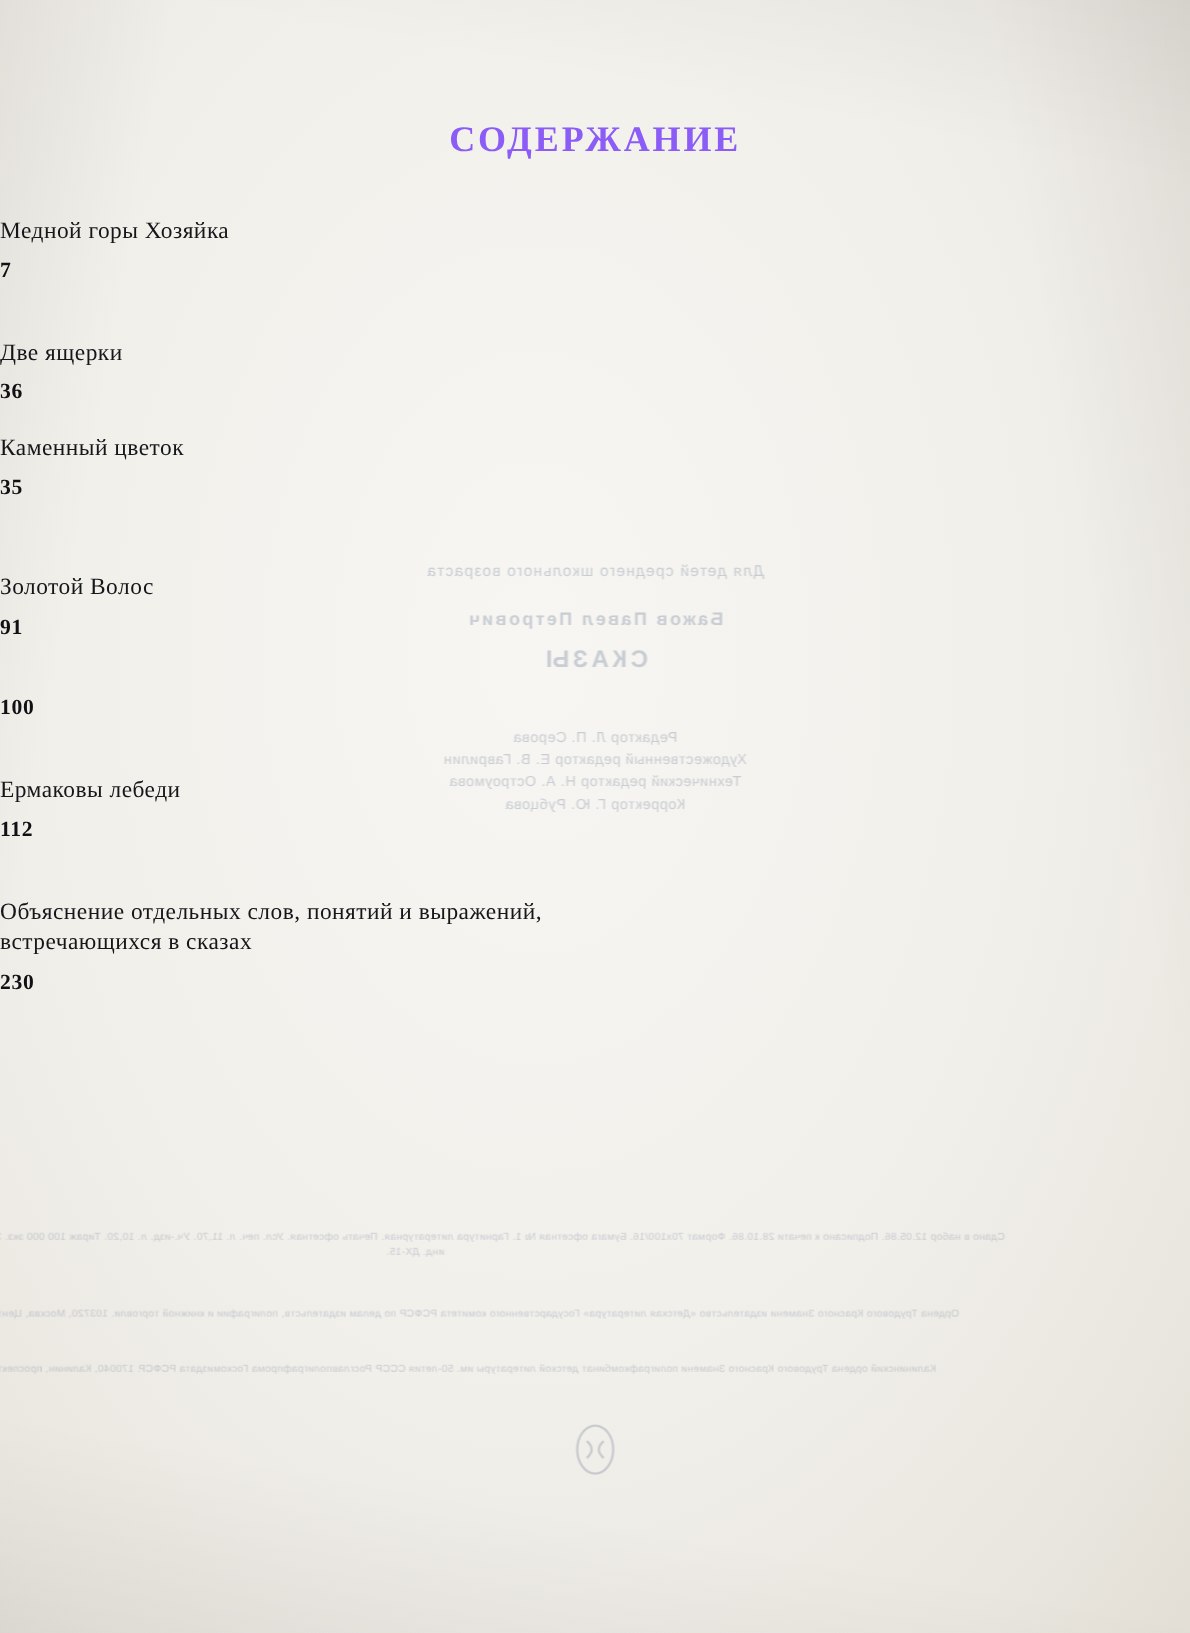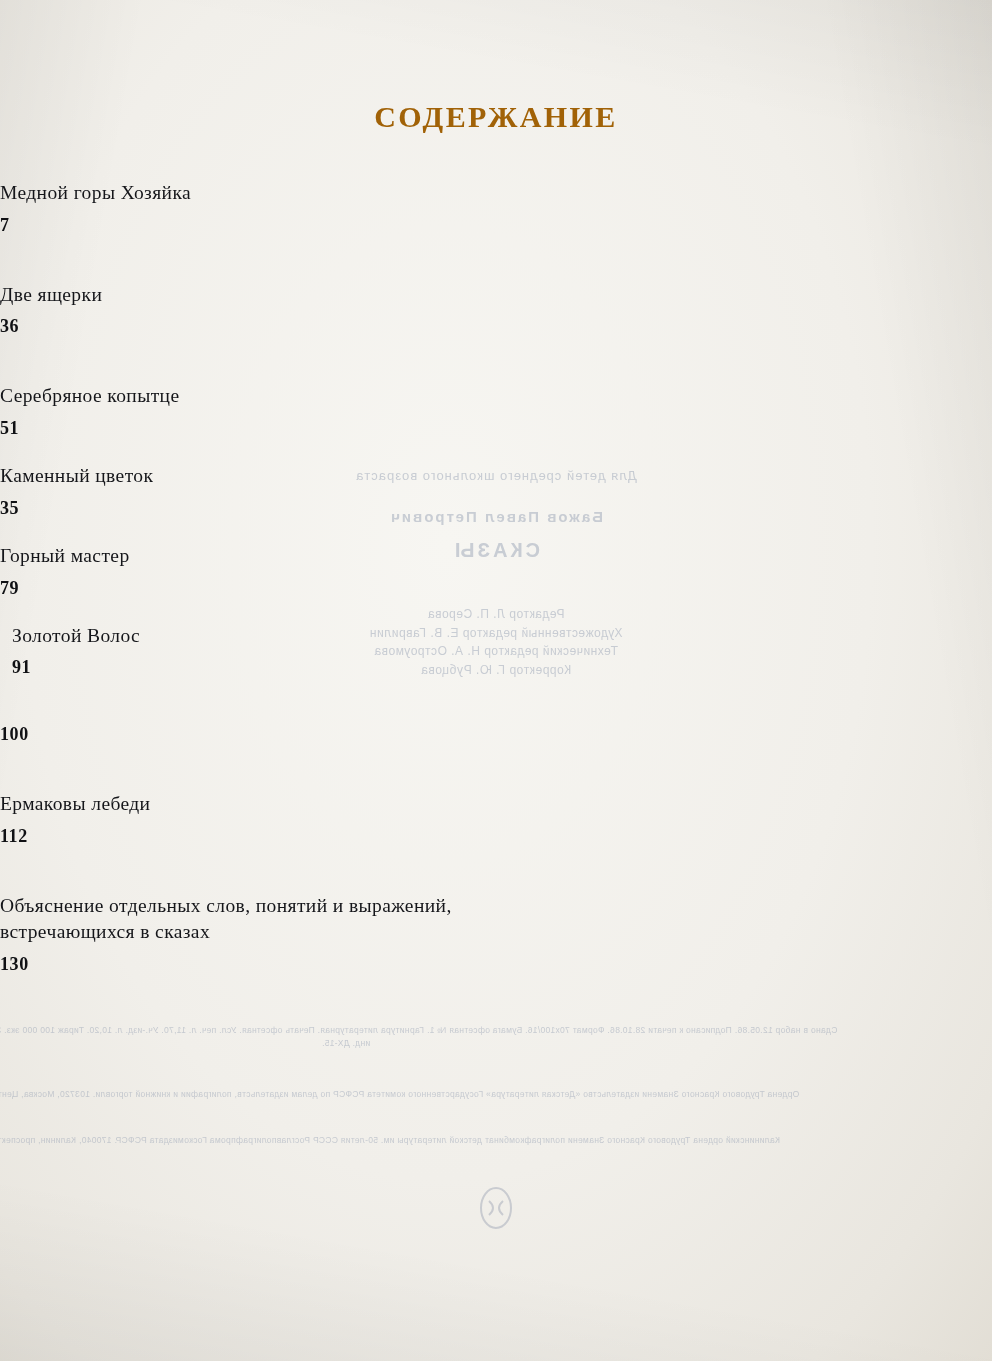--- a/index.html
+++ b/index.html
@@ -42,21 +42,21 @@
     top: 0;
     z-index: 3;
   }
 
   .toc-title {
     text-align: center;
     font-weight: bold;
     font-size: 30px;
     letter-spacing: 2.4px;
     margin-top: 100px;
-    color: #a16207;
+    color: #8b5cf6;
   }
 
   .toc-list {
     margin: 0;
     padding: 0;
     list-style: none;
   }
 
   .toc-entry {
     margin-top: 46px;
@@ -72,21 +72,21 @@
 
   .toc-entry-page {
     font-size: 18px;
     font-weight: bold;
     margin-top: 9px;
     letter-spacing: 0.6px;
     color: #101114;
   }
 
   
-  .toc-entry.gap-lg { margin-top: 24px; padding-left: 12px; }
+  .toc-entry.gap-lg { margin-top: 60px; }
   .toc-entry.gap-sm { margin-top: 24px; }
 
   
   .bleed-through {
     position: absolute;
     inset: 0;
     z-index: 1;
     pointer-events: none;
     color: #9aa4b6;
     opacity: 0.5;
@@ -146,42 +146,34 @@
 
   <ul class="toc-list">
     <li class="toc-entry">
       <div class="toc-entry-title">Медной горы Хозяйка</div>
       <div class="toc-entry-page">7</div>
     </li>
     <li class="toc-entry">
       <div class="toc-entry-title">Две ящерки</div>
       <div class="toc-entry-page">36</div>
     </li>
-    <li class="toc-entry">
-      <div class="toc-entry-title">Серебряное копытце</div>
-      <div class="toc-entry-page">51</div>
-    </li>
     <li class="toc-entry gap-sm">
       <div class="toc-entry-title">Каменный цветок</div>
       <div class="toc-entry-page">35</div>
-    </li>
-    <li class="toc-entry gap-sm">
-      <div class="toc-entry-title">Горный мастер</div>
-      <div class="toc-entry-page">79</div>
     </li>
     <li class="toc-entry gap-lg">
       <div class="toc-entry-title">Золотой Волос</div>
       <div class="toc-entry-page">91</div>
     </li>
     <li class="toc-entry">
       <div class="toc-entry-page">100</div>
     </li>
     <li class="toc-entry">
       <div class="toc-entry-title">Ермаковы лебеди</div>
       <div class="toc-entry-page">112</div>
     </li>
     <li class="toc-entry">
       <div class="toc-entry-title">Объяснение отдельных слов, понятий и выражений,
 встречающихся в сказах</div>
-      <div class="toc-entry-page">130</div>
+      <div class="toc-entry-page">230</div>
     </li>
   </ul>
 </div>
 
 </body></html>

